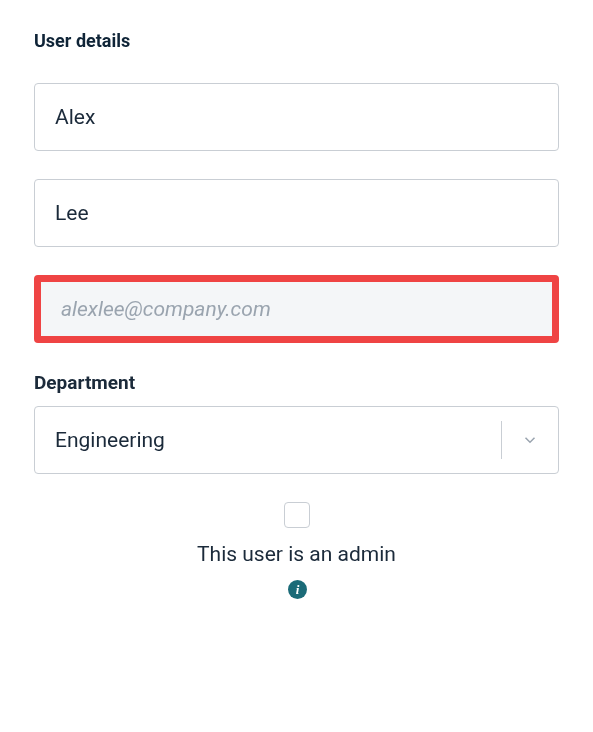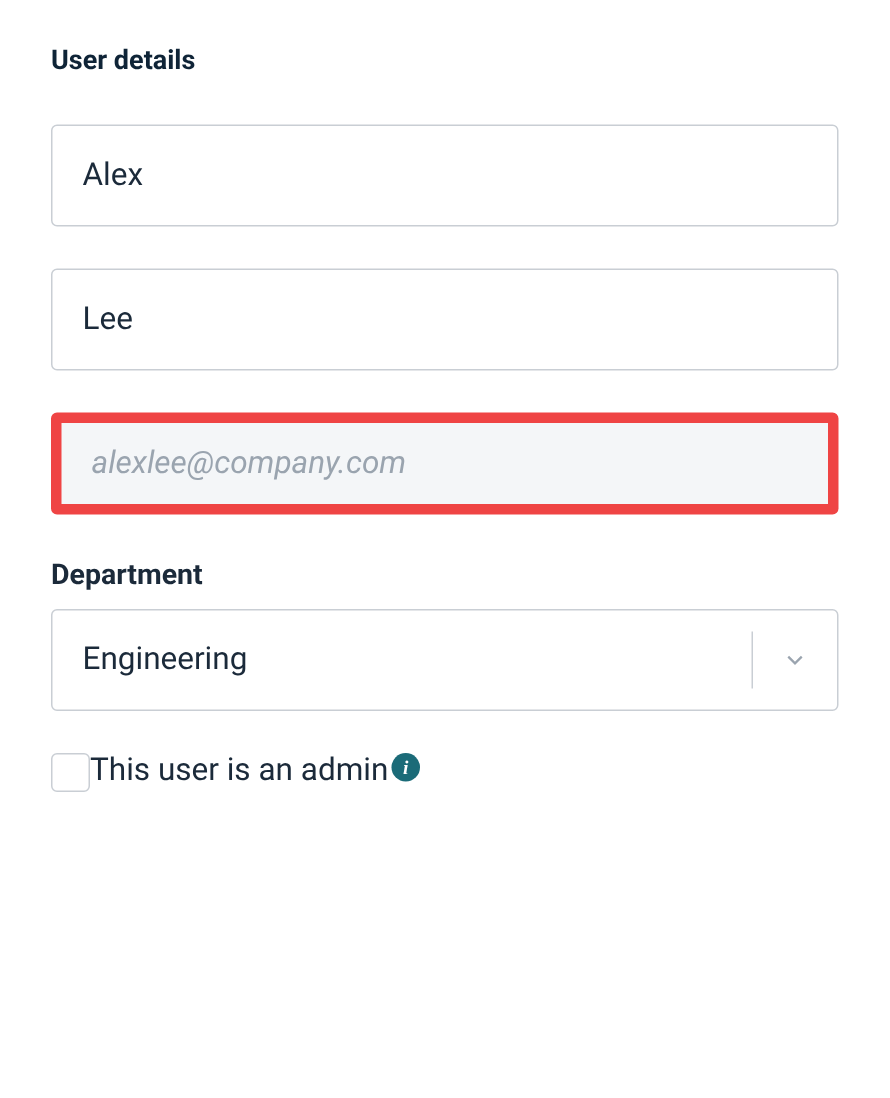--- a/index.html
+++ b/index.html
@@ -80,22 +80,24 @@
     }
     .select-arrow svg {
       width: 18px;
       height: 18px;
       stroke: #9aa4af;
       stroke-width: 2;
       fill: none;
     }
     .checkbox-row {
       display: flex;
-      align-items: flex-start;
+      align-items: center;
+      gap: 14px;
       margin-top: 6px;
+      flex-direction: column;
     }
     .checkbox {
       width: 26px;
       height: 26px;
       border: 1.5px solid #c9ced4;
       border-radius: 4px;
       background: #ffffff;
       cursor: pointer;
       flex-shrink: 0;
     }

